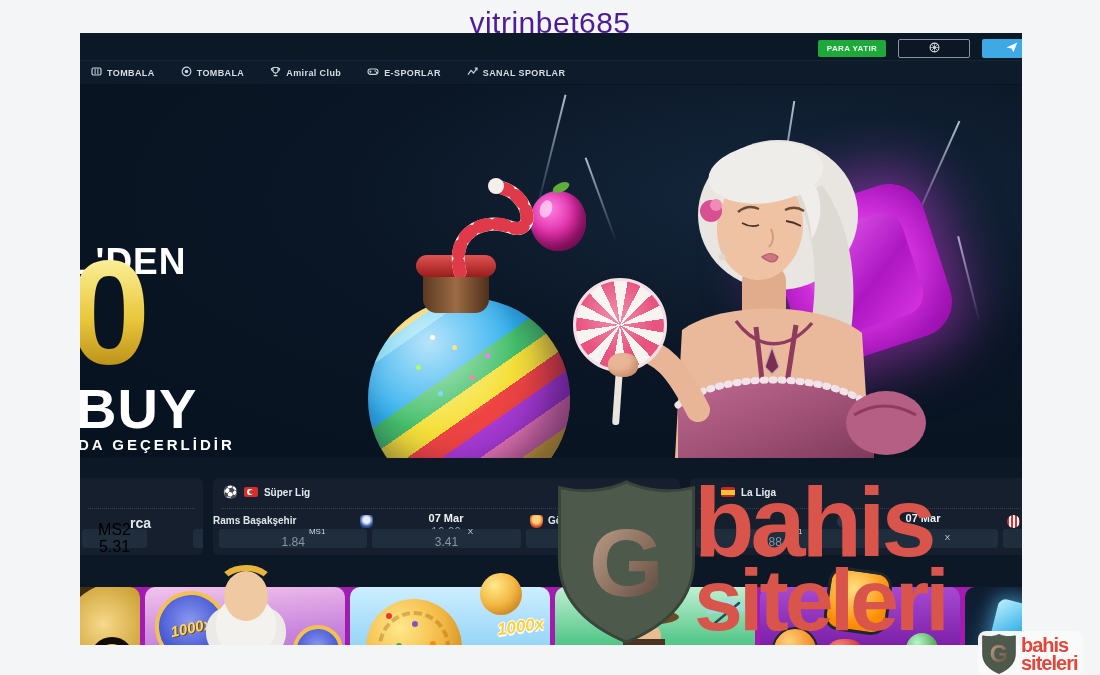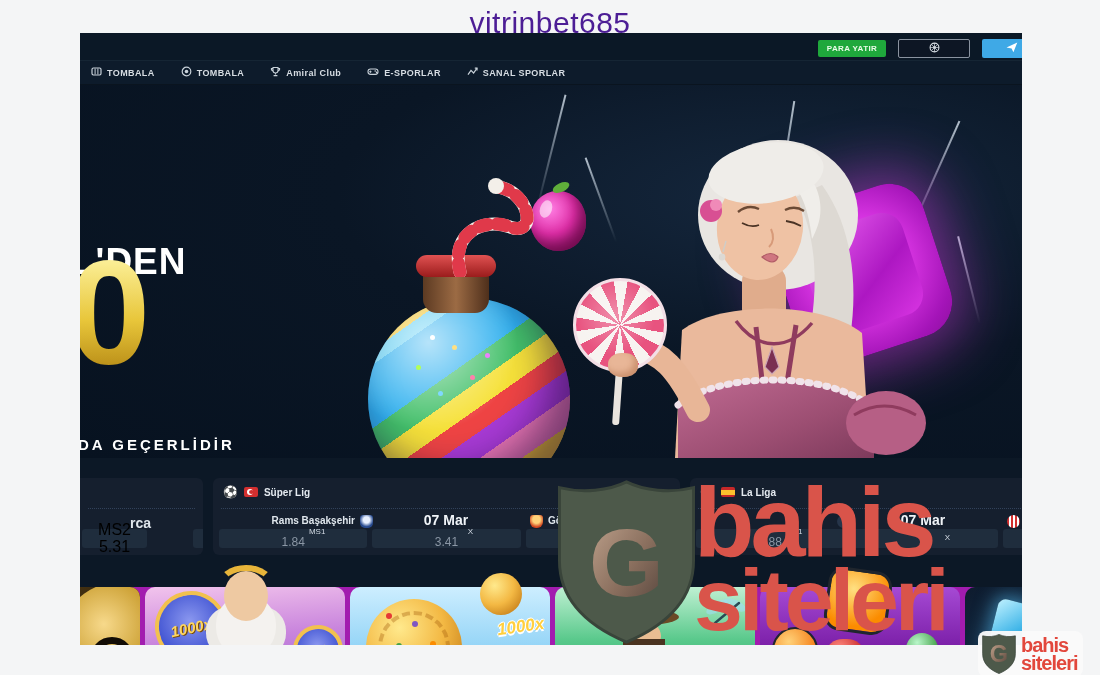--- a/index.html
+++ b/index.html
@@ -99,21 +99,21 @@
   .flag-tr::before { content:""; position:absolute; left:3px; top:2px; width:6px; height:6px; border-radius:50%; background:#fff; }
   .flag-tr::after { content:""; position:absolute; left:5px; top:3px; width:5px; height:4px; border-radius:50%; background:#d32f2f; }
   .flag-es { background:linear-gradient(#c62828 0 25%, #fbc02d 25% 75%, #c62828 75%); }
   .team { position:absolute; top:37px; font-size:10px; font-weight:700; color:#dfe6ec; white-space:nowrap; }
   .badge { position:absolute; top:37px; width:13px; height:13px; border-radius:3px; }
   .badge-bsk { background:radial-gradient(circle at 50% 38%, #e8f0ff 0 30%, #274a8f 65%); border-radius:3px 3px 5px 5px; }
   .badge-goz { background:radial-gradient(circle at 50% 35%, #ffd27a 0 35%, #d1451f 70%); border-radius:3px 3px 6px 6px; }
   .badge-gir { background:repeating-linear-gradient(90deg,#d32f2f 0 2px,#fff 2px 4px); border-radius:50%; }
   .badge-dim { background:#26354a; border-radius:50%; }
   .mcenter { position:absolute; top:34px; width:90px; text-align:center; }
-  .mdate { font-size:14px; font-weight:700; color:#f0f4f8; }
+  .mdate { font-size:11px; font-weight:700; color:#f0f4f8; }
   .mtime { font-size:12px; color:#8a96a4; margin-top:1px; }
   .odds-row { position:absolute; left:6px; right:6px; bottom:7px; display:flex; gap:5px; }
   .odd { flex:1; height:19px; background:#1f2d3d; border-radius:3px; display:flex; flex-direction:column;
     align-items:center; justify-content:center; line-height:1.05; cursor:pointer; }
   .odd .ol { font-size:8px; font-weight:400; color:#d3dbe4;padding-left:48px; }
   .odd .ov { font-size:12px; color:#8a96a4; }
   .odd-frag { position:absolute; left:113px; top:51px; width:14px; height:19px; background:#1f2d3d; border-radius:3px; }
   .card1-ms2 { position:absolute; left:2px; top:51px; width:65px; height:19px; background:#1f2d3d; border-radius:3px;
     display:flex; flex-direction:column; align-items:center; justify-content:center; line-height:1.05; cursor:pointer; }
   .card1-team { position:absolute; left:17px; top:37px; font-size:14px; font-weight:700; color:#dfe6ec;padding-left:33px; }
@@ -300,20 +300,21 @@
       <path d="M80 125 C70 85 105 70 130 80 C158 90 150 45 118 40" fill="none" stroke="#f3efe9" stroke-width="13" stroke-linecap="round"></path>
       <path d="M80 125 C70 85 105 70 130 80 C158 90 150 45 118 40" fill="none" stroke="#e0394a" stroke-width="13" stroke-linecap="round" stroke-dasharray="9 9"></path>
       <circle cx="116" cy="39" r="8" fill="#f3efe9"></circle>
     </svg>
     <div class="lolli"></div>
     <div class="lolli-stick"></div>
     <div class="hand"></div>
 
     <div class="p-line p1">L'DEN</div>
     <div class="p-line p0">0</div>
+    <div class="p-line p2">BUY</div>
     <div class="p-line p3">DA GEÇERLİDİR</div>
 
   </div>
 
   <div class="bets">
 
     <div class="card" style="left:0; width:123px; border-radius:0 6px 6px 0;">
       <div class="dots"></div>
       <div class="card1-team">rca</div>
       <div class="card1-ms2">
@@ -323,21 +324,21 @@
       <div class="odd-frag"></div>
     </div>
 
     <div class="card" style="left:133px; width:467px;">
       <div class="league-row">
         <span class="ball">⚽</span>
         <span class="flag flag-tr"></span>
         <span>Süper Lig</span>
       </div>
       <div class="dots"></div>
-      <div class="team" style="left:0; width:142px; text-align:right;">Rams Başakşehir</div>
+      <div class="team" style="left:0; width:142px; text-align:left;">Rams Başakşehir</div>
       <div class="badge badge-bsk" style="left:147px;"></div>
       <div class="mcenter" style="left:188px;">
         <div class="mdate">07 Mar</div>
         <div class="mtime">16:00</div>
       </div>
       <div class="badge badge-goz" style="left:317px;"></div>
       <div class="team" style="left:335px;">Göztepe</div>
       <div class="odds-row">
         <div class="odd">
           <span class="ol">MS1</span>

